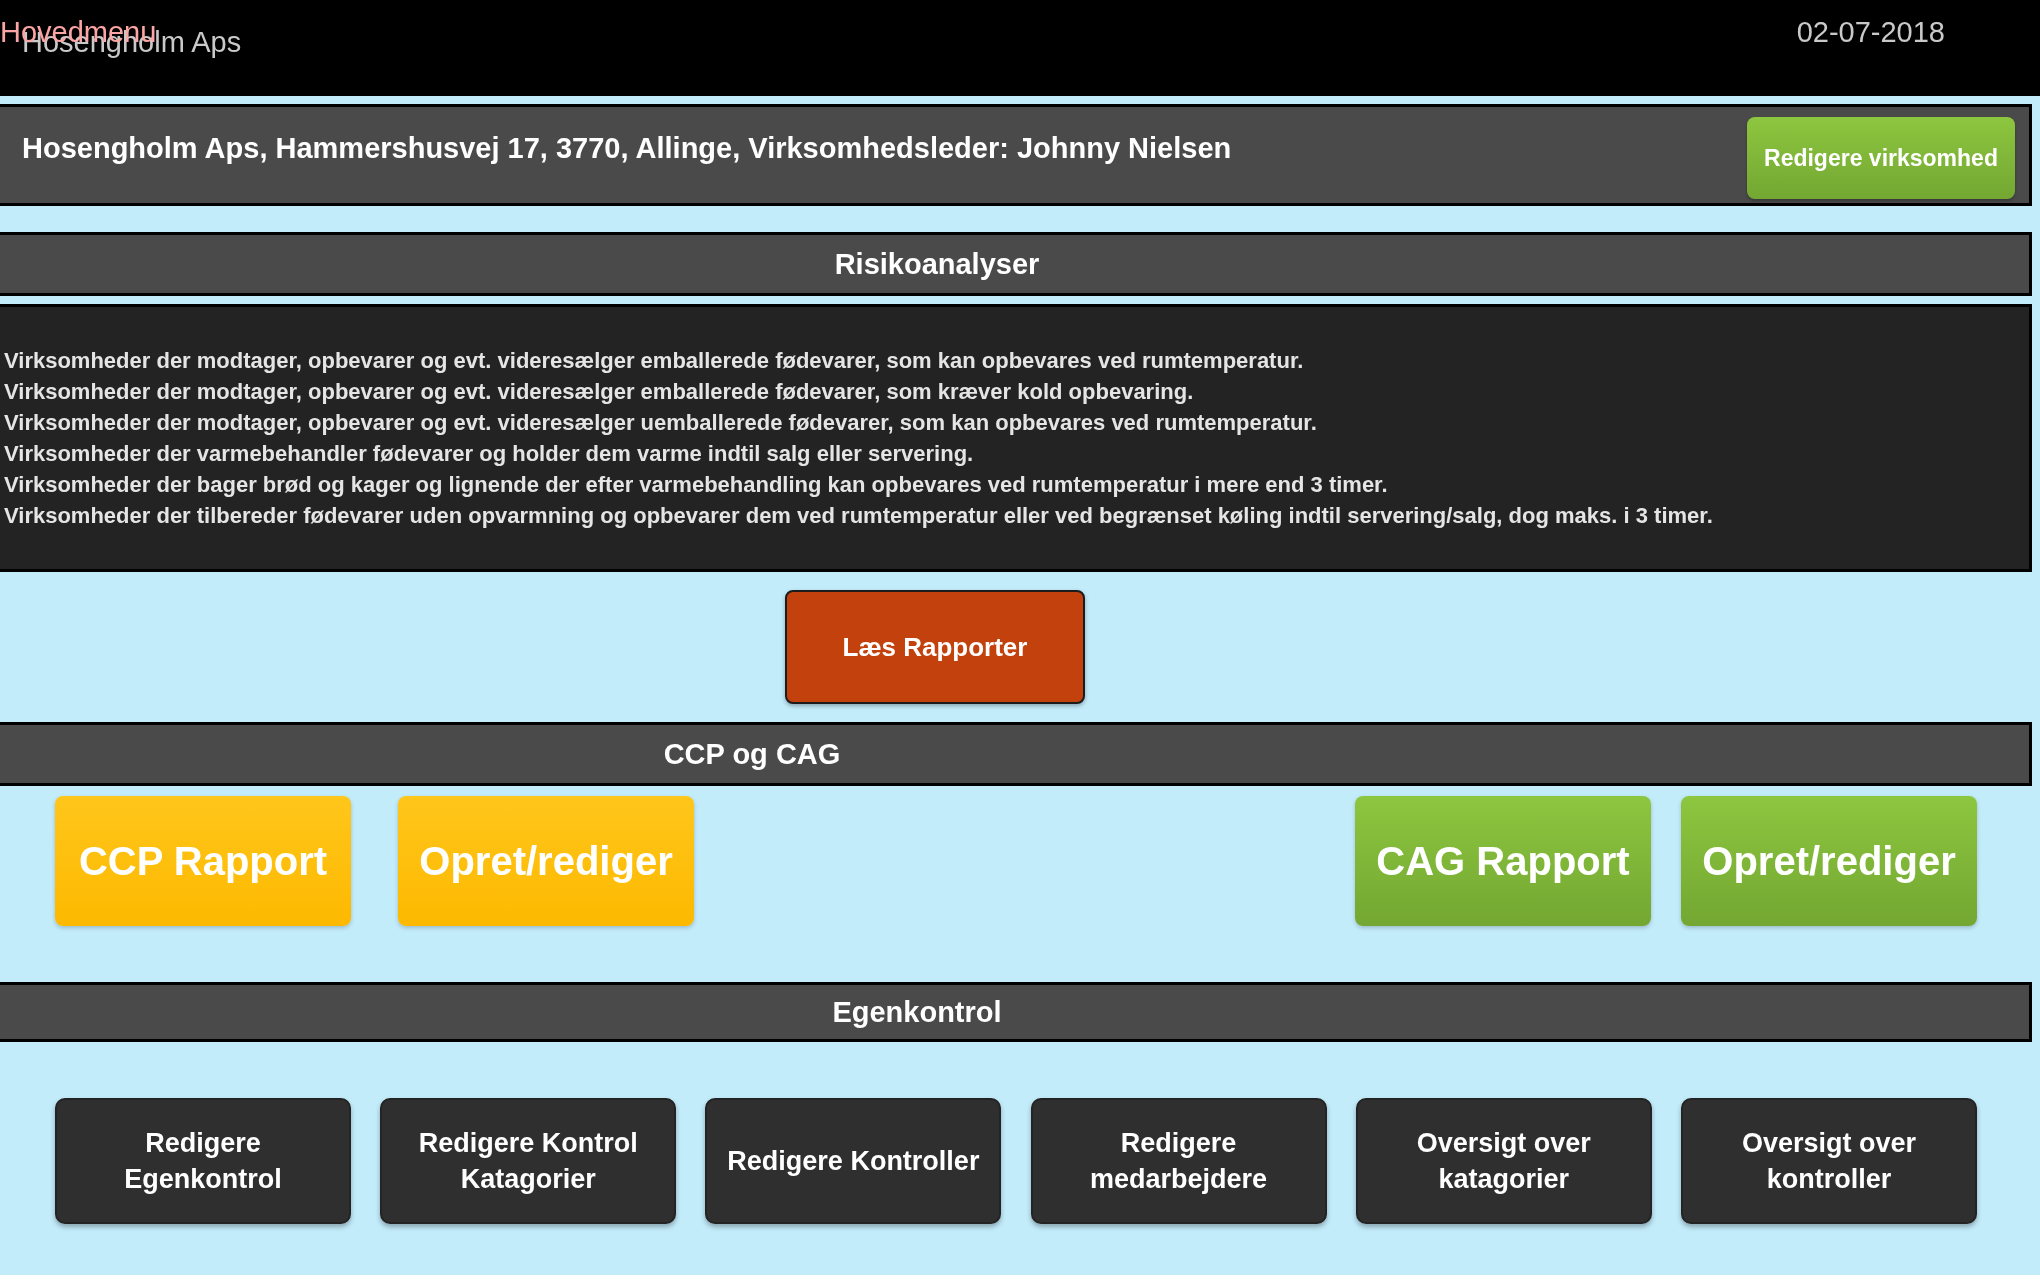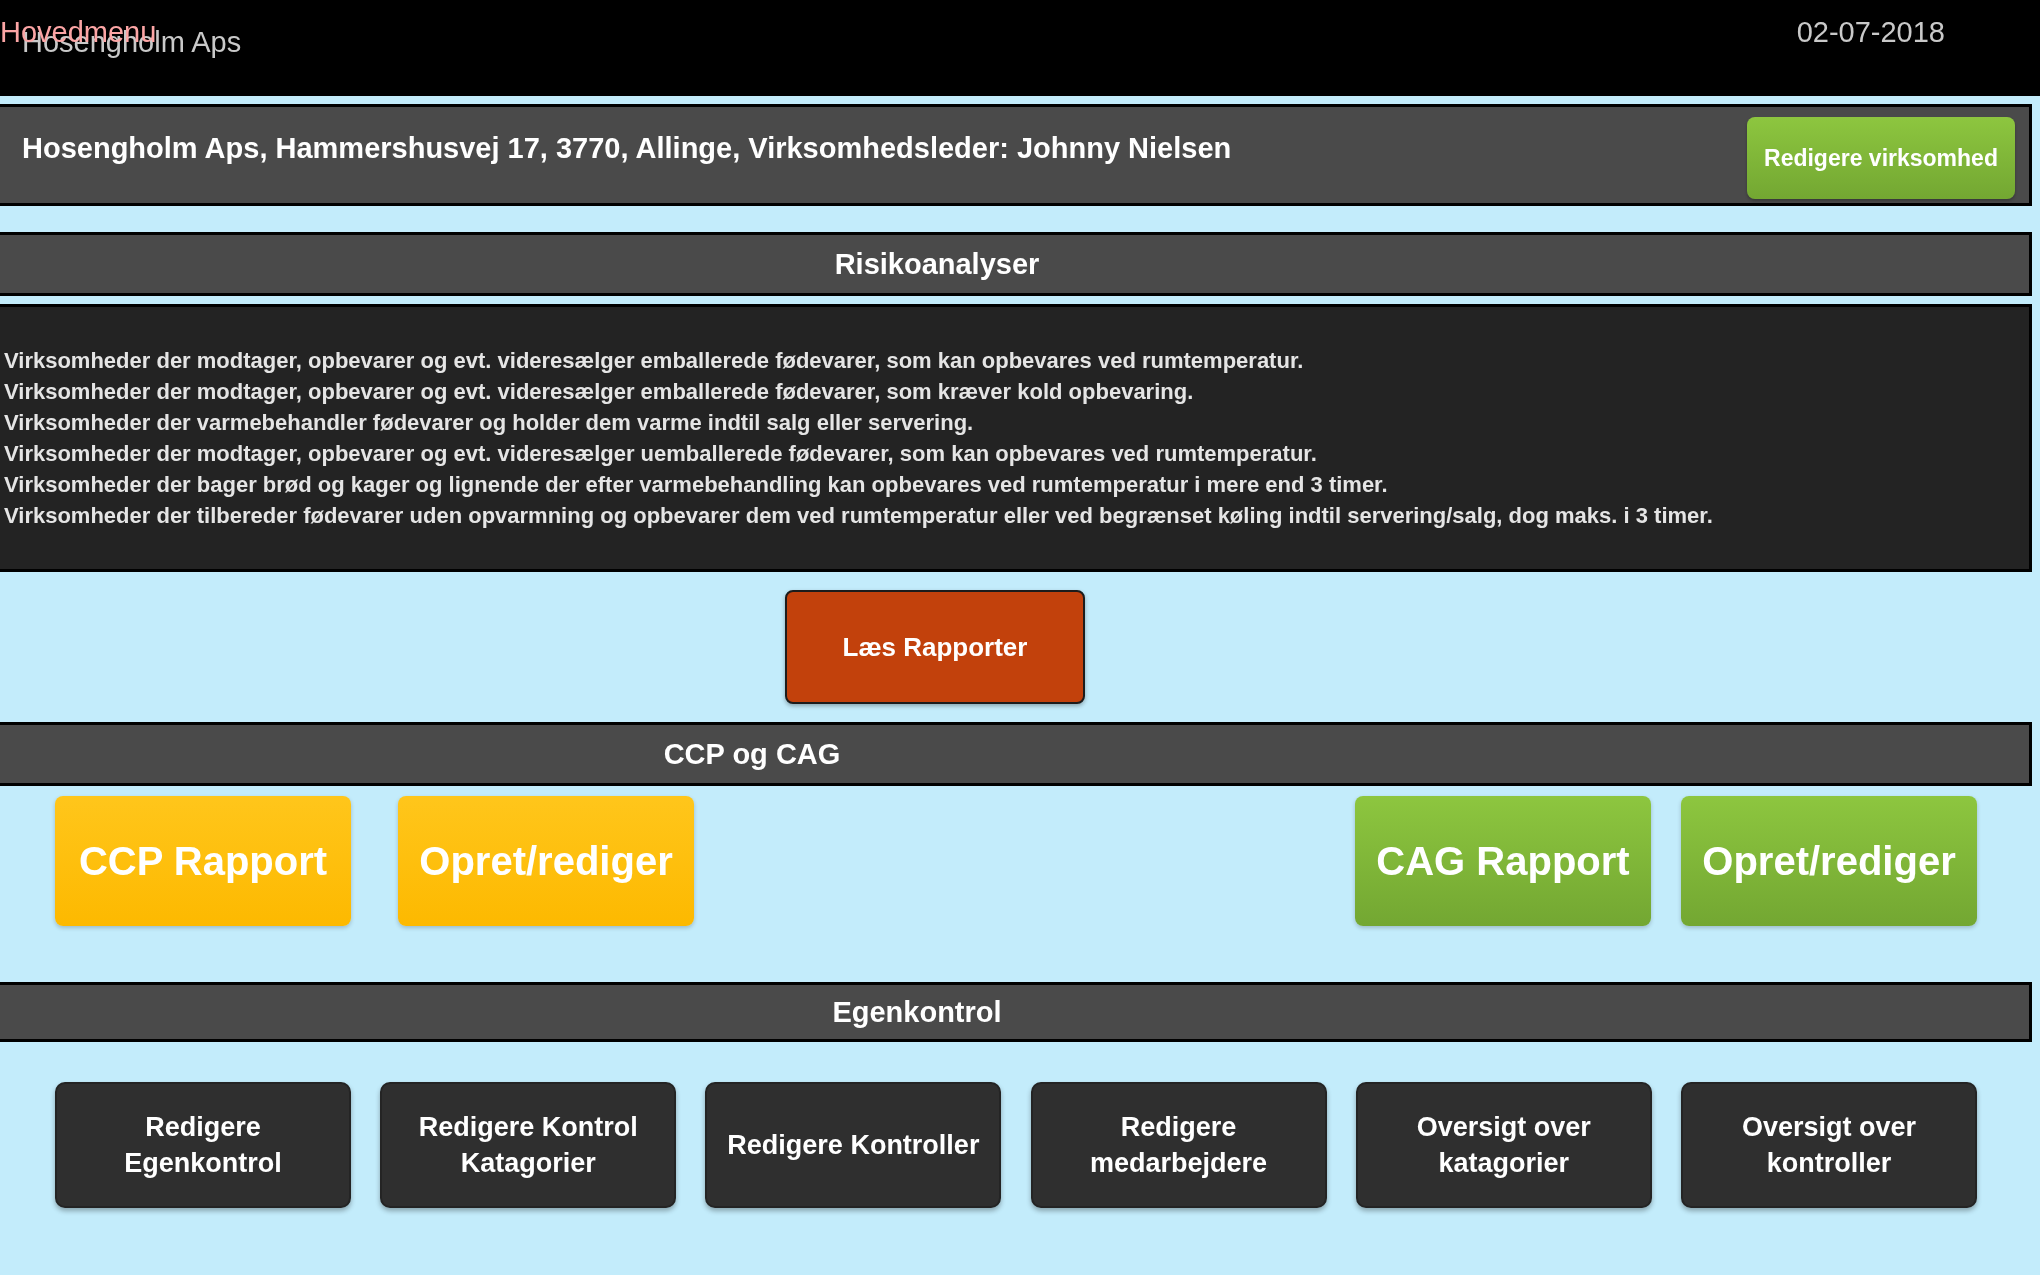--- a/index.html
+++ b/index.html
@@ -147,21 +147,21 @@
     height: 130px;
     border-radius: 8px;
     font-size: 40px;
     box-shadow: 0 2px 4px rgba(0,0,0,0.2);
   }
   .btn-orange {
     background: linear-gradient(180deg, #ffc61b 0%, #fdb900 100%);
   }
   
   .egen-row {
-    margin-top: 28px;
+    margin-top: 44px;
     padding: 12px 55px;
     display: flex;
     justify-content: space-between;
     align-items: flex-end;
   }
   .btn-dark {
     width: 296px;
     height: 126px;
     background: #2f2f2f;
     border: 2px solid #242424;
@@ -196,22 +196,22 @@
     <div class="btn btn-green edit-company-btn">Redigere virksomhed</div>
   </div>
 
   <div class="bar section-header header-risiko">
     <span>Risikoanalyser</span>
   </div>
 
   <div class="panel risk-panel">
     <div>Virksomheder der modtager, opbevarer og evt. videresælger emballerede fødevarer, som kan opbevares ved rumtemperatur.</div>
     <div>Virksomheder der modtager, opbevarer og evt. videresælger emballerede fødevarer, som kræver kold opbevaring.</div>
+    <div>Virksomheder der modtager, opbevarer og evt. videresælger uemballerede fødevarer, som kan opbevares ved rumtemperatur.</div>
     <div>Virksomheder der varmebehandler fødevarer og holder dem varme indtil salg eller servering.</div>
-    <div>Virksomheder der modtager, opbevarer og evt. videresælger uemballerede fødevarer, som kan opbevares ved rumtemperatur.</div>
     <div>Virksomheder der bager brød og kager og lignende der efter varmebehandling kan opbevares ved rumtemperatur i mere end 3 timer.</div>
     <div>Virksomheder der tilbereder fødevarer uden opvarmning og opbevarer dem ved rumtemperatur eller ved begrænset køling indtil servering/salg, dog maks. i 3 timer.</div>
   </div>
 
   <div class="reports-row">
     <div class="btn reports-btn">Læs Rapporter</div>
   </div>
 
   <div class="bar section-header header-ccp">
     <span>CCP og CAG</span>

